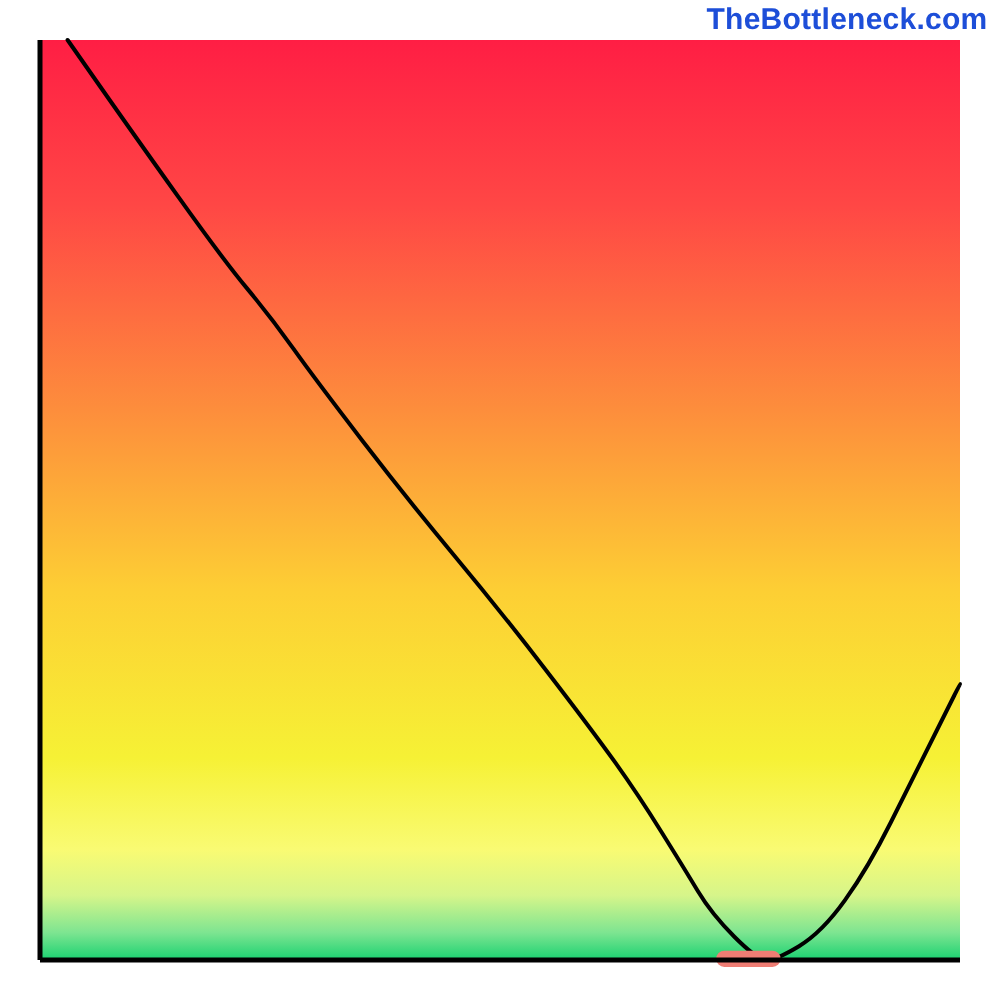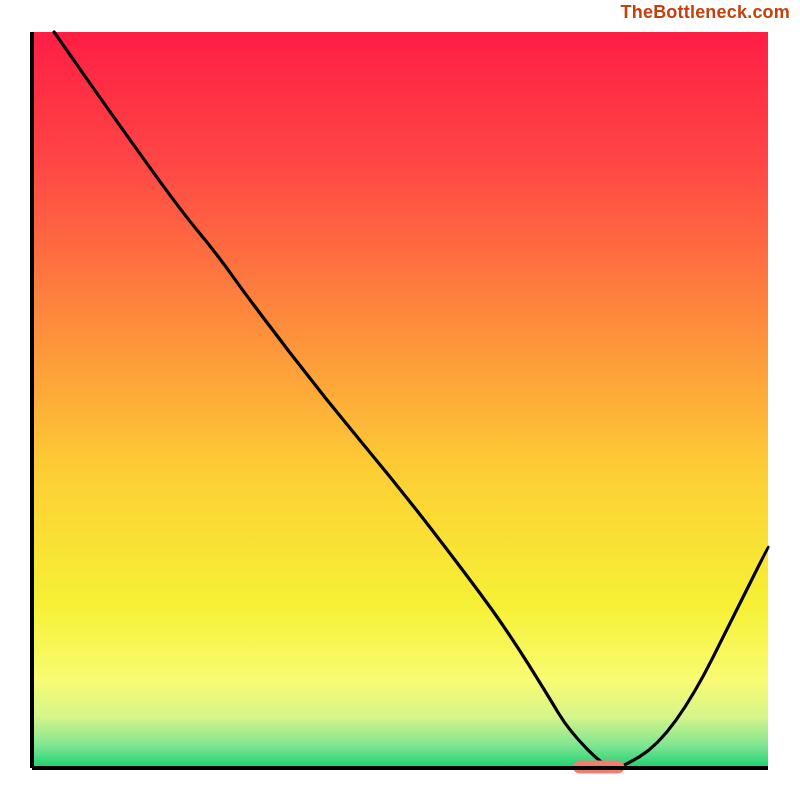--- a/index.html
+++ b/index.html
@@ -13,23 +13,23 @@
   }
   .container {
     position: relative;
     width: 800px;
     height: 800px;
   }
   .watermark {
     position: absolute;
     top: 2px;
     right: 10px;
-    font-size: 18px;
+    font-size: 24px;
     font-weight: 600;
-    color: #c2410c;
+    color: #1d4ed8;
     letter-spacing: 0.2px;
     z-index: 20;
   }
   svg.chart {
     position: absolute;
     top: 0;
     left: 0;
     width: 800px;
     height: 800px;
     display: block;

